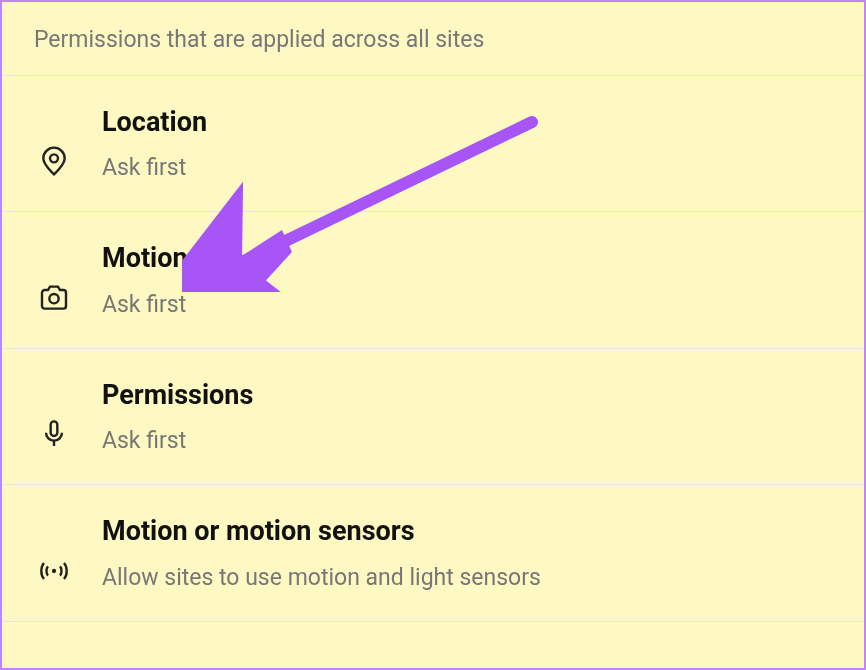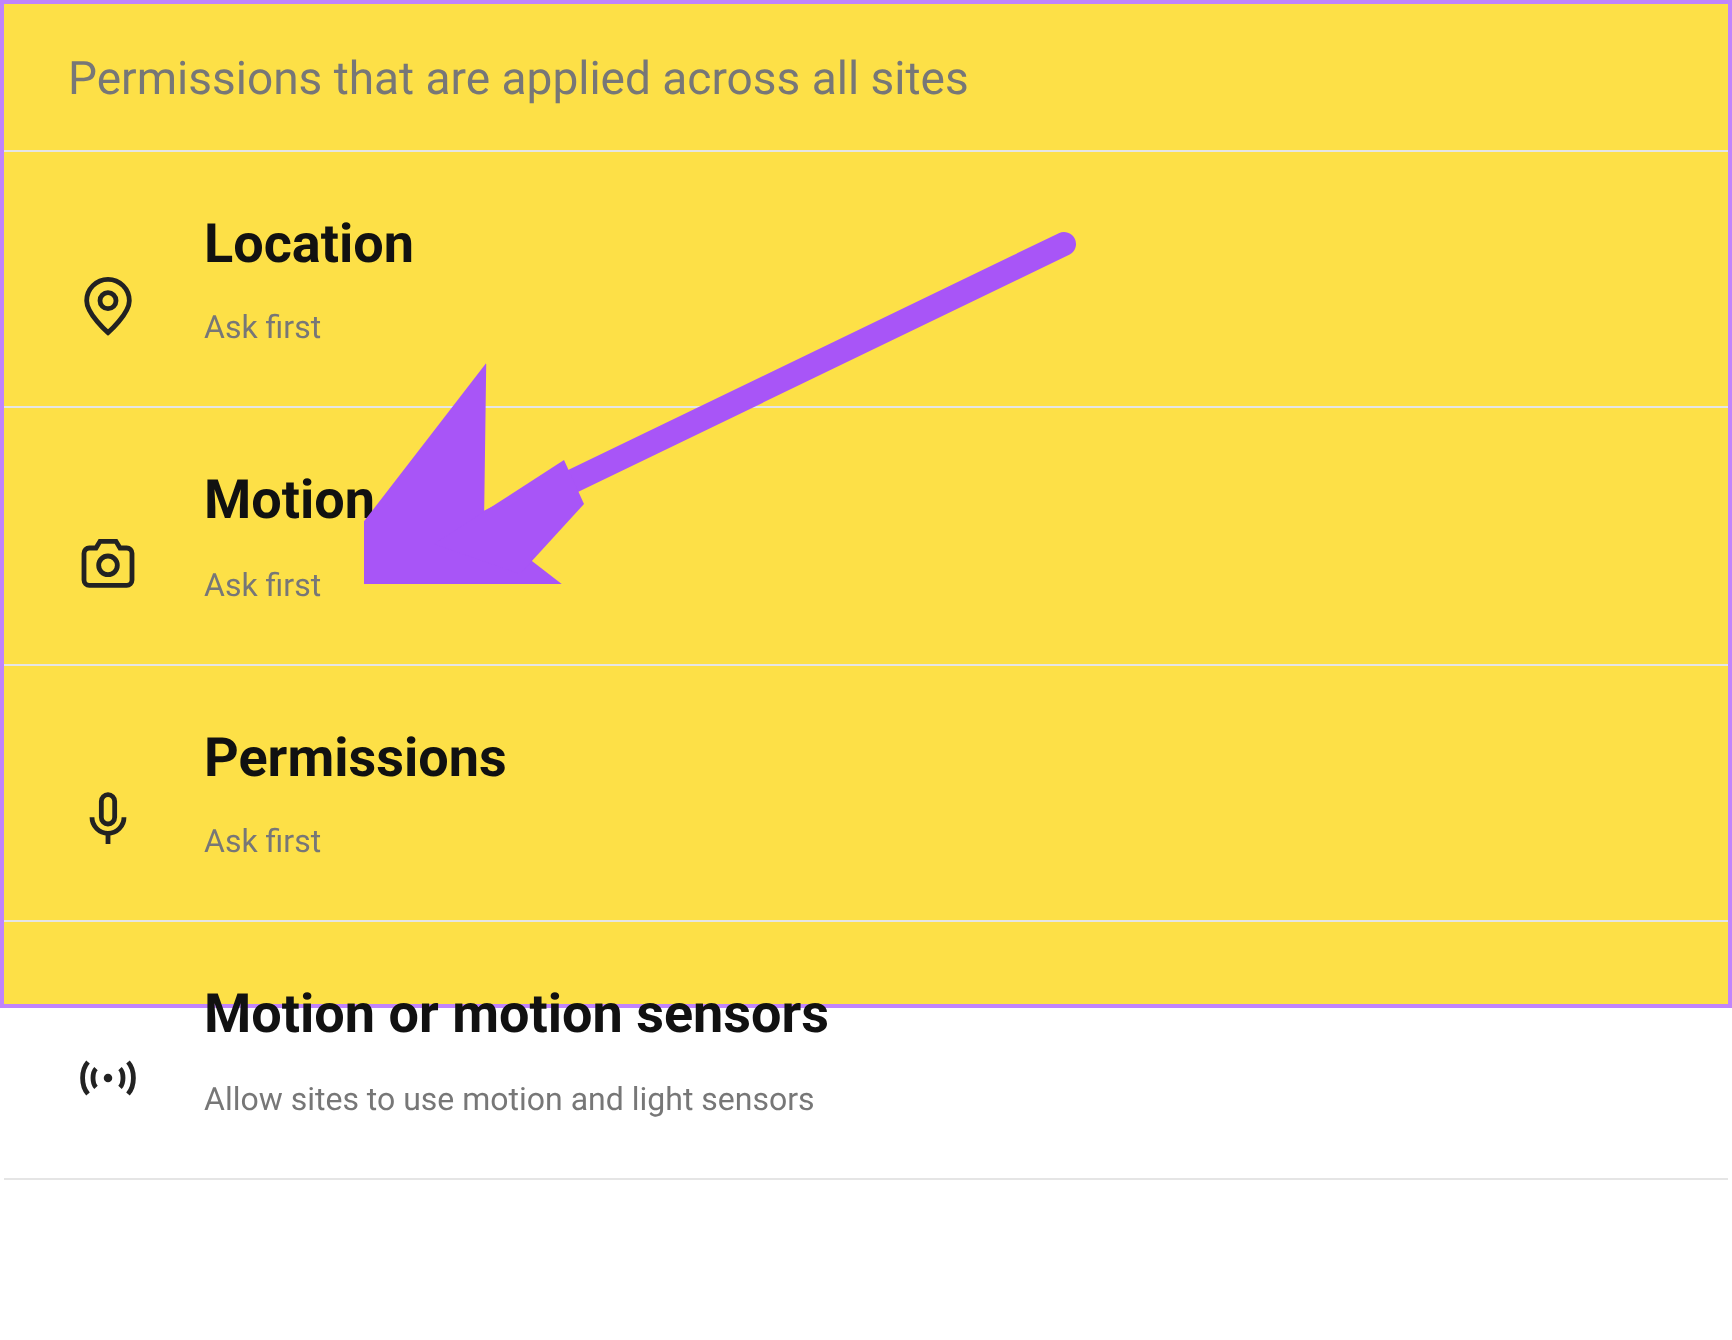--- a/index.html
+++ b/index.html
@@ -6,22 +6,22 @@
     body {
       font-family: -apple-system, BlinkMacSystemFont, "Segoe UI", Roboto, sans-serif;
       background: #fff;
       width: 866px;
       height: 670px;
       overflow: hidden;
     }
     .container {
       border: 2px solid #c084fc;
       width: 866px;
-      height: 504px;
-      background: #fde047;
+      height: 670px;
+      background: #fef9c3;
       display: flex;
       flex-direction: column;
       position: relative;
     }
     .header {
       padding: 24px 32px 22px 32px;
       border-bottom: 1px solid #e5e5e5;
     }
     .header-text {
       color: #777;
@@ -59,21 +59,21 @@
       flex-direction: column;
     }
     .row-title {
       font-size: 27px;
       font-weight: 700;
       color: #111;
       line-height: 1.2;
       margin-bottom: 16px;
     }
     .row-subtitle {
-      font-size: 16px;
+      font-size: 23px;
       color: #777;
       font-weight: 400;
     }
     .arrow-overlay {
       position: absolute;
       top: 110px;
       left: 180px;
       pointer-events: none;
     }
   </style>

